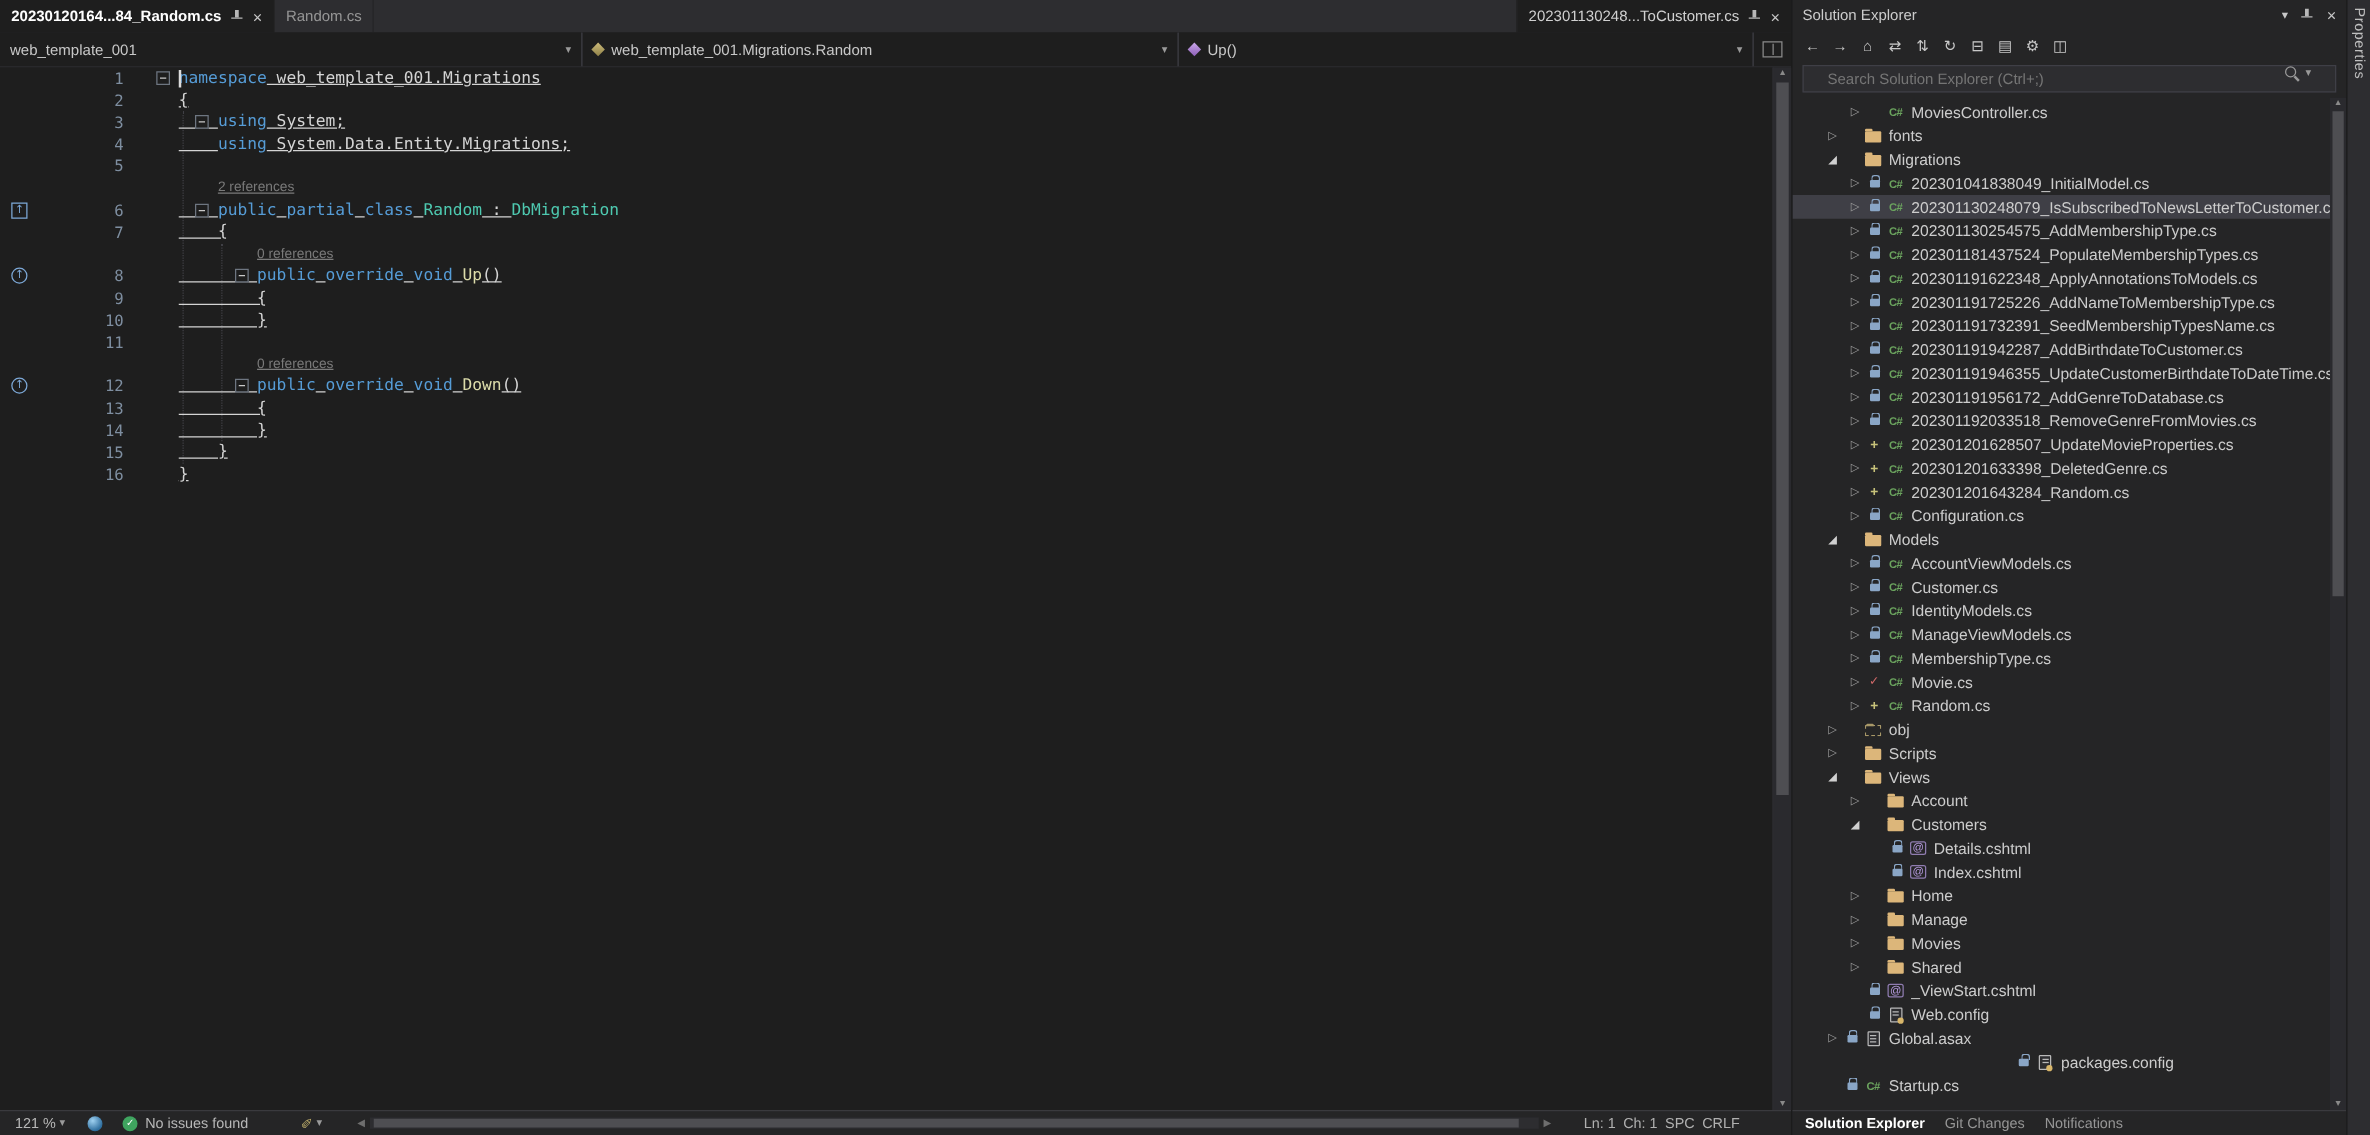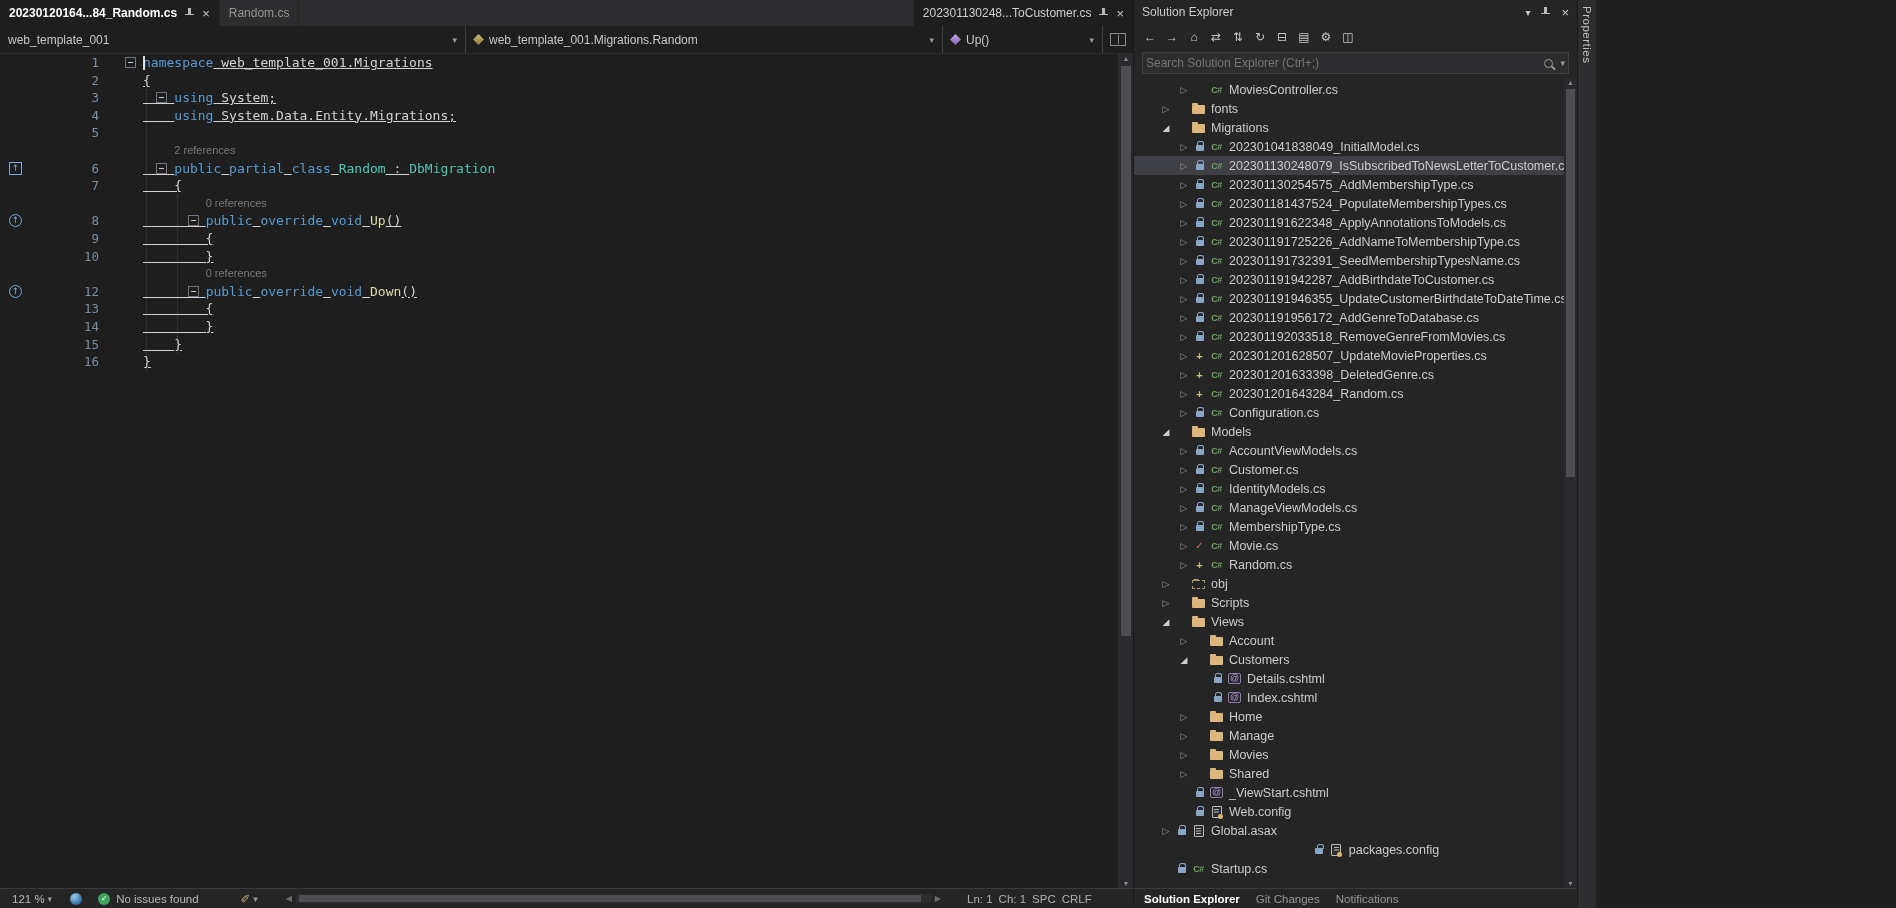--- a/index.html
+++ b/index.html
@@ -1,18 +1,18 @@
 <!DOCTYPE html>
 <html style="--kw: #569cd6; --ty: #4ec9b0; --me: #dcdcaa; --pl: #d4d4d4; --lens: #7a7a7a; --folder: #dcb67a; --selbg: #3f3f46;"><head>
 <meta charset="utf-8">
 <style>
   * { box-sizing: border-box; margin: 0; padding: 0; }
   html,body { width:1896px; height:908px; overflow:hidden; background:#1e1e1e;
     font-family:"Liberation Sans","DejaVu Sans",sans-serif; }
-  .ide { display:flex; width:1596px; height:908px; }
+  .ide { display:flex; width:1896px; height:908px; }
 
   
   .main { width:1433px; display:flex; flex-direction:column; min-width:0; }
 
   .tabrow { height:26px; background:#2d2d30; display:flex; align-items:stretch; flex:none; }
   .tab { display:flex; align-items:center; gap:7px; padding:0 9px; font-size:12px;
          color:#969696; border-right:1px solid #252526; cursor:default; }
   .tab.active { background:#1e1e1e; color:#ffffff; }
   .tab.active .tab-label { font-weight:bold; color:#ffffff; }
   .tab.preview { margin-left:auto; background:#1e1e1e; color:#d0d0d0; border-left:1px solid #252526; border-right:none; }
@@ -36,21 +36,21 @@
   
   .editor { flex:1; display:flex; min-height:0; }
   .code-scroll { flex:1; position:relative; overflow:hidden; background:#1e1e1e; }
   .code-lines { position:absolute; inset:0; }
   .crow { display:flex; height:17.6px; line-height:17.6px; position:relative; z-index:1;
           font-family:"DejaVu Sans Mono",monospace; font-size:13px; }
   .margin { width:48px; flex:none; position:relative; }
   .lnum { width:51px; flex:none; text-align:right; color:#7e8ea0; font-size:12.5px; }
   .codecell { flex:1; position:relative; }
   .codetext { display:block; padding-left:44px; white-space:pre; }
-  .lens { display:block; color:var(--lens,#7a7a7a); font-family:"Liberation Sans","DejaVu Sans",sans-serif; font-size:11px; line-height:17.6px; }
+  .lens { display:block; color:var(--lens,#7a7a7a); font-family:"Liberation Sans","DejaVu Sans",sans-serif; font-size:11px; line-height:17.6px;text-decoration:underline; }
   .kw { color:var(--kw,#569cd6); } .ty { color:var(--ty,#4ec9b0); }
   .me { color:var(--me,#dcdcaa); } .pl { color:var(--pl,#d4d4d4);text-decoration:underline; }
   .foldbox { position:absolute; top:3px; width:11px; height:11px; border:1px solid #6e7681; background:#1e1e1e; z-index:2; }
   .foldbox::after { content:""; position:absolute; left:2px; right:2px; top:4px; border-top:1px solid #c8c8c8; }
   .micon { position:absolute; left:9px; top:2px; width:13px; height:13px; color:#7da9d8; border:1px solid #7da9d8;
            font-size:9px; line-height:11px; text-align:center; font-family:"DejaVu Sans",sans-serif; }
   .micon.round { border-radius:50%; }
   .iguide { position:absolute; width:0; border-left:1px dotted #404046; z-index:0; }
   .caret { position:absolute; width:1.5px; background:#dcdcdc; z-index:3; }
 
@@ -74,21 +74,21 @@
   .hthumb { position:absolute; top:1px; bottom:1px; left:3px; width:98%; background:#4e4e52; }
   .posinfo { display:flex; gap:6px; padding:0 16px 0 22px; min-width:188px; color:#b0b0b0; }
 
   
   .se-panel { width:444px; flex:none; background:#252526; border-left:1px solid #1a1a1a; display:flex; flex-direction:column; }
   .se-header { height:24px; flex:none; display:flex; align-items:center; padding:0 8px; font-size:12px; color:#cccccc; }
   .se-hicons { margin-left:auto; display:flex; align-items:center; gap:10px; color:#c8c8c8; font-size:10px; }
   .se-toolbar { height:26px; flex:none; display:flex; align-items:center; padding:0 6px; gap:2px; }
   .tb-ico { width:20px; height:18px; text-align:center; line-height:18px; color:#c8c8c8; font-size:12px; }
   .se-search { margin:2px 8px 4px; height:22px; flex:none; background:#2d2d30; border:1px solid #3f3f46;
-               display:flex; align-items:center; padding:0 3px; }
+               display:flex; padding:0 19px; }
   .se-search input { flex:1; background:transparent; border:none; outline:none; color:#909090; font-size:12px;
                      font-family:"Liberation Sans","DejaVu Sans",sans-serif; }
   .mag { width:9px; height:9px; border:1.5px solid #9a9a9a; border-radius:50%; position:relative; flex:none; margin-right:4px; }
   .mag::after { content:""; position:absolute; width:5px; height:1.5px; background:#9a9a9a; right:-4px; bottom:-2px; transform:rotate(45deg); }
 
   .se-tree { flex:1; position:relative; overflow:hidden; font-size:12.5px; color:#cccccc; padding-top:2px; }
   .trow { height:19px; display:flex; align-items:center; white-space:nowrap; }
   .trow.sel { background:var(--selbg,#3f3f46); }
   .texp { width:16px; flex:none; text-align:center; color:#9b9b9b; font-size:9px; }
   .texp.open { color:#d0d0d0; }
@@ -256,20 +256,27 @@
             </div>
             <div class="crow">
               <span class="margin"></span>
               <span class="lnum">10</span>
               <span class="codecell">
                 <span class="codetext"><span class="pl">        }</span></span>
               </span>
             </div>
             <div class="crow">
               <span class="margin"></span>
+              <span class="lnum">11</span>
+              <span class="codecell">
+                <span class="codetext"></span>
+              </span>
+            </div>
+            <div class="crow">
+              <span class="margin"></span>
               <span class="lnum"></span>
               <span class="codecell">
                 <span class="lens" style="padding-left: 106.64px;">0 references</span>
               </span>
             </div>
             <div class="crow">
               <span class="margin">
                 <span class="micon round">↑</span>
               </span>
               <span class="lnum">12</span>

